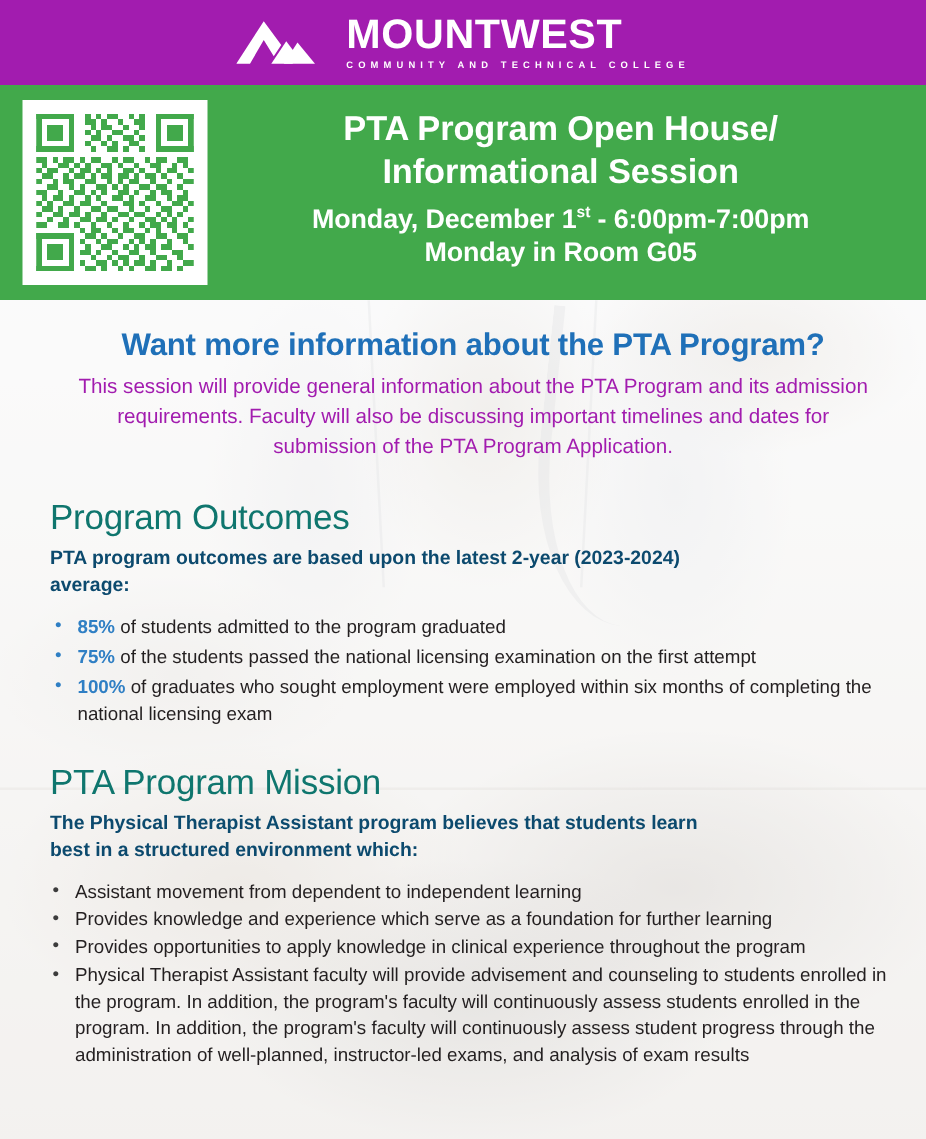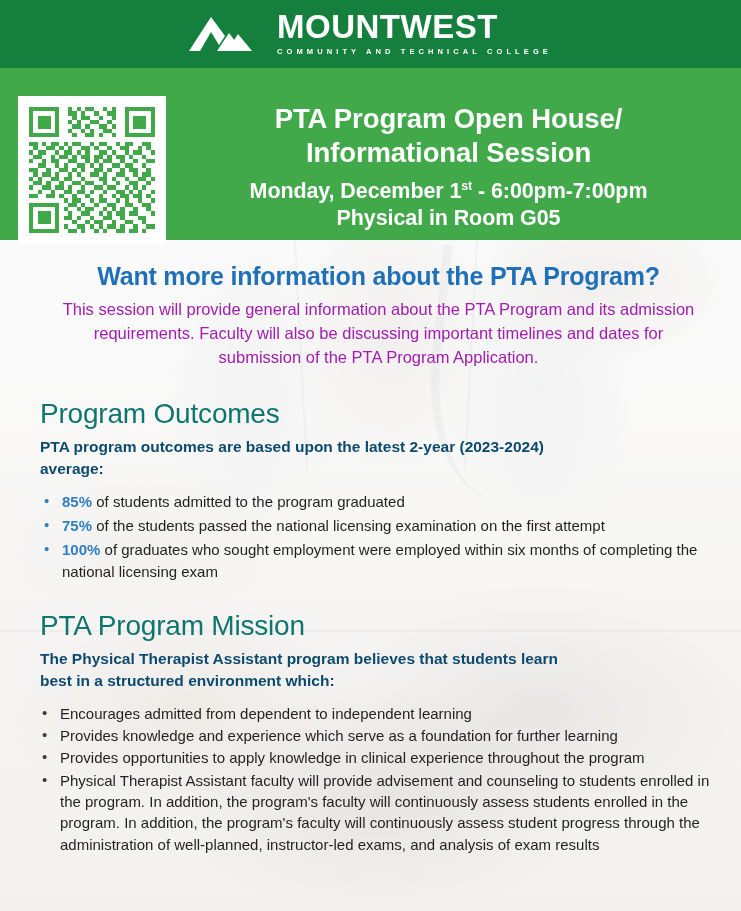--- a/index.html
+++ b/index.html
@@ -86,21 +86,21 @@
     width: 741px;
     height: 0;
     border-top: 2px solid rgba(150,140,128,0.22);
   }
 
   
   .header-band {
     position: relative;
     z-index: 3;
     height: 68px;
-    background: #15803d;
+    background: #a21caf;
     display: flex;
     align-items: center;
     justify-content: center;
   }
   .logo {
     display: flex;
     align-items: center;
     gap: 14px;
     transform: translateY(-1px);
   }
@@ -133,21 +133,21 @@
   }
 
   
   .green-band {
     position: relative;
     z-index: 3;
     height: 172px;
     background: #42a94b;
     display: flex;
     align-items: flex-start;
-    padding-top: 28px;
+    padding-top: 12px;
     box-sizing: border-box;
   }
   .qr-wrap {
     margin-left: 18px;
     width: 148px;
     height: 148px;
     background: #ffffff;
     padding: 0;
     box-sizing: border-box;
     display: flex;
@@ -524,41 +524,41 @@
       </svg>
     </div>
 
     <div class="green-text">
       <div class="event-title">
         <div>PTA Program Open House/</div>
         <div>Informational Session</div>
       </div>
       <div class="event-when">
         <div><span>Monday, December 1</span><sup>st</sup><span> - 6:00pm-7:00pm</span></div>
-        <div>Physical in Room G05</div>
+        <div>Monday in Room G05</div>
       </div>
     </div>
   </div>
 
   <div class="content">
 
     <div class="lead-title">Want more information about the PTA Program?</div>
     <div class="lead-body">This session will provide general information about the PTA Program and its admission requirements. Faculty will also be discussing important timelines and dates for submission of the PTA Program Application.</div>
 
     <div class="section-head">Program Outcomes</div>
     <div class="section-sub">PTA program outcomes are based upon the latest 2-year (2023-2024) average:</div>
     <ul class="bullets outcomes">
       <li><span class="pct">85%</span><span> of students admitted to the program graduated</span></li>
       <li><span class="pct">75%</span><span> of the students passed the national licensing examination on the first attempt</span></li>
       <li><span class="pct">100%</span><span> of graduates who sought employment were employed within six months of completing the national licensing exam</span></li>
     </ul>
 
     <div class="section-head">PTA Program Mission</div>
     <div class="section-sub">The Physical Therapist Assistant program believes that students learn best in a structured environment which:</div>
     <ul class="bullets mission">
-      <li>Encourages admitted from dependent to independent learning</li>
+      <li>Assistant movement from dependent to independent learning</li>
       <li>Provides knowledge and experience which serve as a foundation for further learning</li>
       <li>Provides opportunities to apply knowledge in clinical experience throughout the program</li>
       <li>Physical Therapist Assistant faculty will provide advisement and counseling to students enrolled in the program. In addition, the program's faculty will continuously assess students enrolled in the program. In addition, the program's faculty will continuously assess student progress through the administration of well-planned, instructor-led exams, and analysis of exam results</li>
     </ul>
 
   </div>
 </div>
 
 </body></html>

